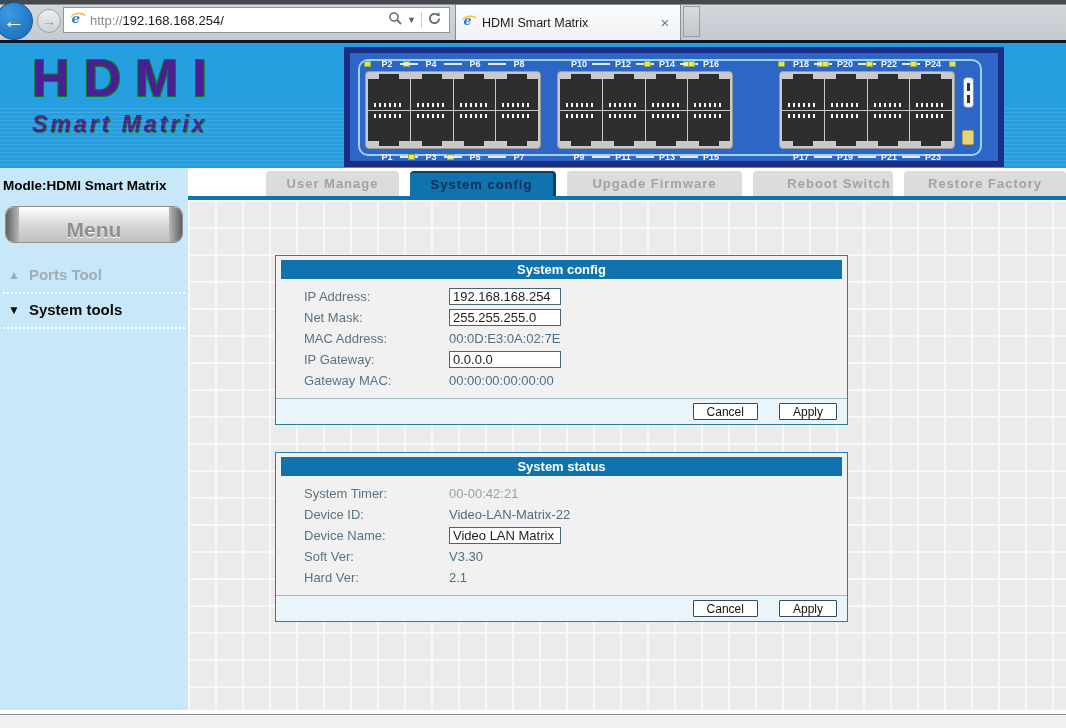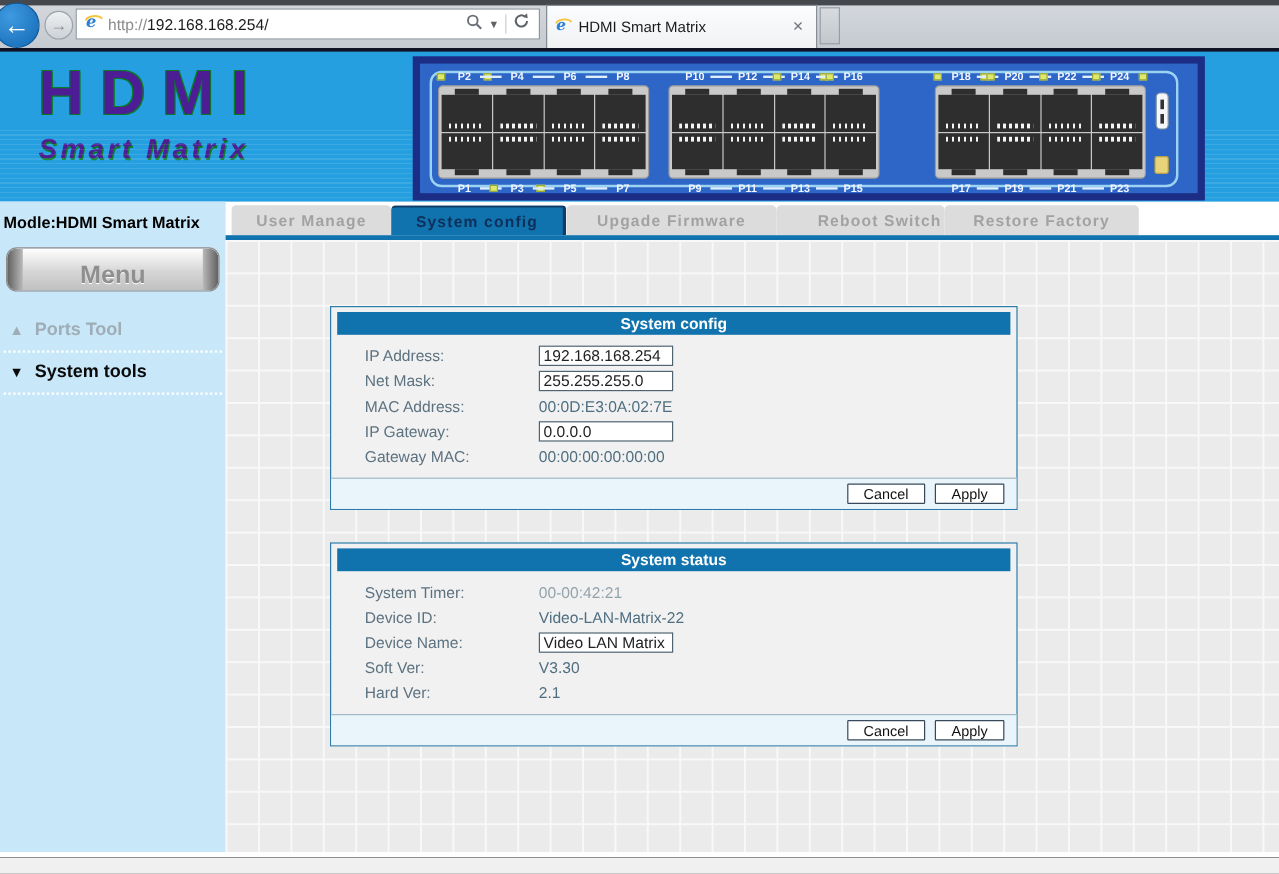--- a/index.html
+++ b/index.html
@@ -93,21 +93,21 @@
     background:linear-gradient(90deg,#5f5f5f,#b9b9b9); border-radius:8px 0 0 8px; }
   .menu-btn::after { content:""; position:absolute; right:0; top:0; bottom:0; width:13px;
     background:linear-gradient(270deg,#5f5f5f,#b9b9b9); border-radius:0 8px 8px 0; }
   .nav-item { display:flex; align-items:center; gap:9px; padding:7px 0 6px 8px; font-size:15px; font-weight:bold; }
   .nav-item .tri { font-size:12px; }
   .nav-item.dim { color:#9fadb6; }
   .nav-item.dark { color:#0a0a0a; }
   .divider { border-bottom:2px dotted #ffffff; margin:3px 3px 0; }
 
   .main { position:absolute; left:188px; top:0; right:0; height:100%; }
-  .tabs { position:absolute; top:3px; left:5px; right:0; height:25px; display:flex; gap:0; }
+  .tabs { position:absolute; top:3px; left:5px; right:0; height:25px; display:flex; gap:11px;justify-content:flex-end; }
   .tabitem { height:25px; background:#dcdcdc; border-radius:4px 4px 0 0; color:#a2a2a2;
     font-weight:bold; font-size:13px; display:flex; align-items:center; justify-content:center;
     letter-spacing:1px; }
   .t1{width:133px;} .t2{width:146px;} .t3{width:175px;} .t4{width:140px;padding-left:32px;} .t5{width:162px;}
   .tabitem.active { background:#1173ae; color:#0d2f5a; border-top:2px solid #0e3e68; border-right:3px solid #0e3e68; }
   .tabs-rule { position:absolute; top:28px; left:0; right:0; height:4px; background:#1173ae; }
   .workspace { position:absolute; top:32px; left:0; right:0; bottom:0;
     background-color:#ebebeb;
     background-image:linear-gradient(#f8f8f8 2px, transparent 2px),
                      linear-gradient(90deg,#f8f8f8 2px, transparent 2px);
@@ -118,21 +118,21 @@
   .panel-hd { height:19px; line-height:19px; margin:4px 5px 5px; background:#1173ae; color:#fff;
     font-weight:bold; font-size:13px; text-align:center; }
   .rows { padding:2px 0 7px; }
   .prow { height:21px; display:flex; align-items:center; }
   .prow .lbl { margin-left:28px; width:145px; font-size:13px; color:#5d7280; }
   .prow input { width:112px; height:17px; border:1px solid #4f6370; font-size:13px; padding:0 3px;
     color:#222; background:#fff; font-family:"Liberation Sans",sans-serif; }
   .prow .sval { font-size:13px; color:#4f6f80; }
   .sval.muted { color:#93a3ad; }
   .panel-ft { border-top:1px solid #a4b8c2; background:#e9f4fb; padding:4px 10px;
-    display:flex; justify-content:flex-end; gap:8px; }
+    display:flex; justify-content:flex-end; gap:21px; }
   .btn { font-size:12px; height:17px; padding:0 13px; background:#fff; border:1px solid #39495a;
     color:#111; font-family:"Liberation Sans",sans-serif; border-radius:1px; }
 
   .statusbar { position:absolute; left:0; bottom:0; width:100%; height:18px;
     background:linear-gradient(180deg,#ffffff 0 4px,#8e8e8e 4px 5px,#f0f0f0 5px); }
 </style>
 </head>
 <body>
 
 <div class="screen">

